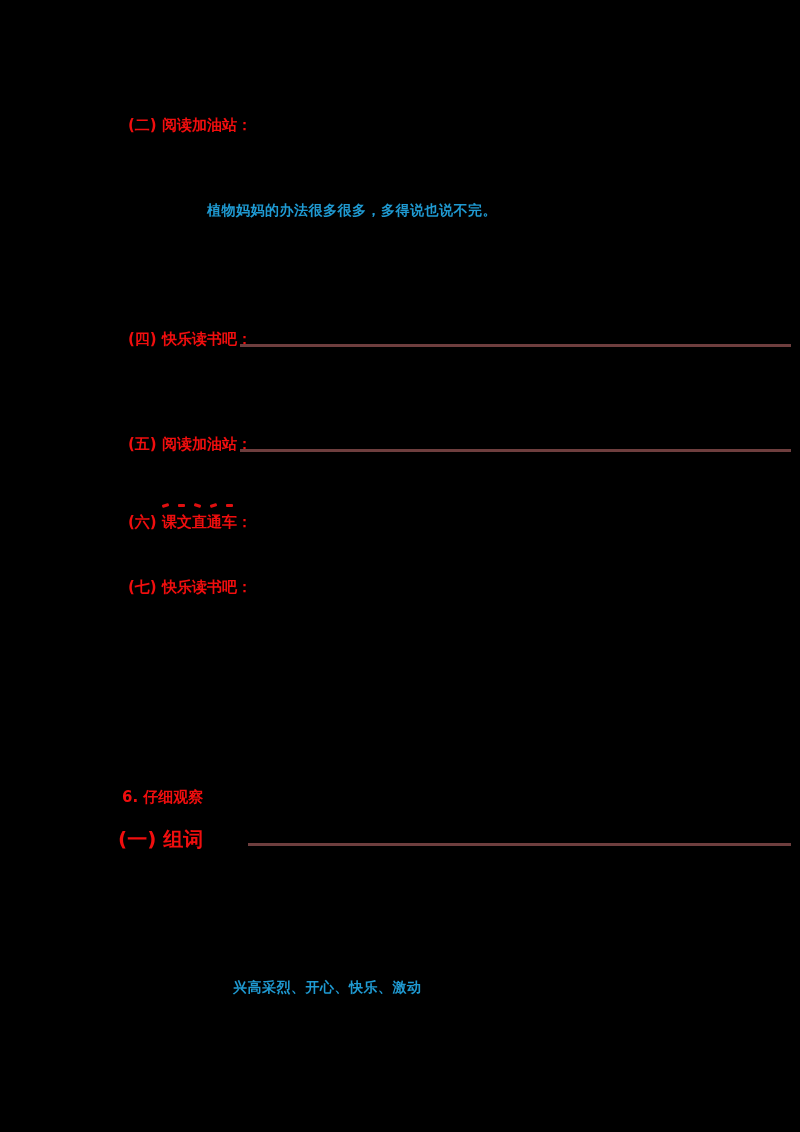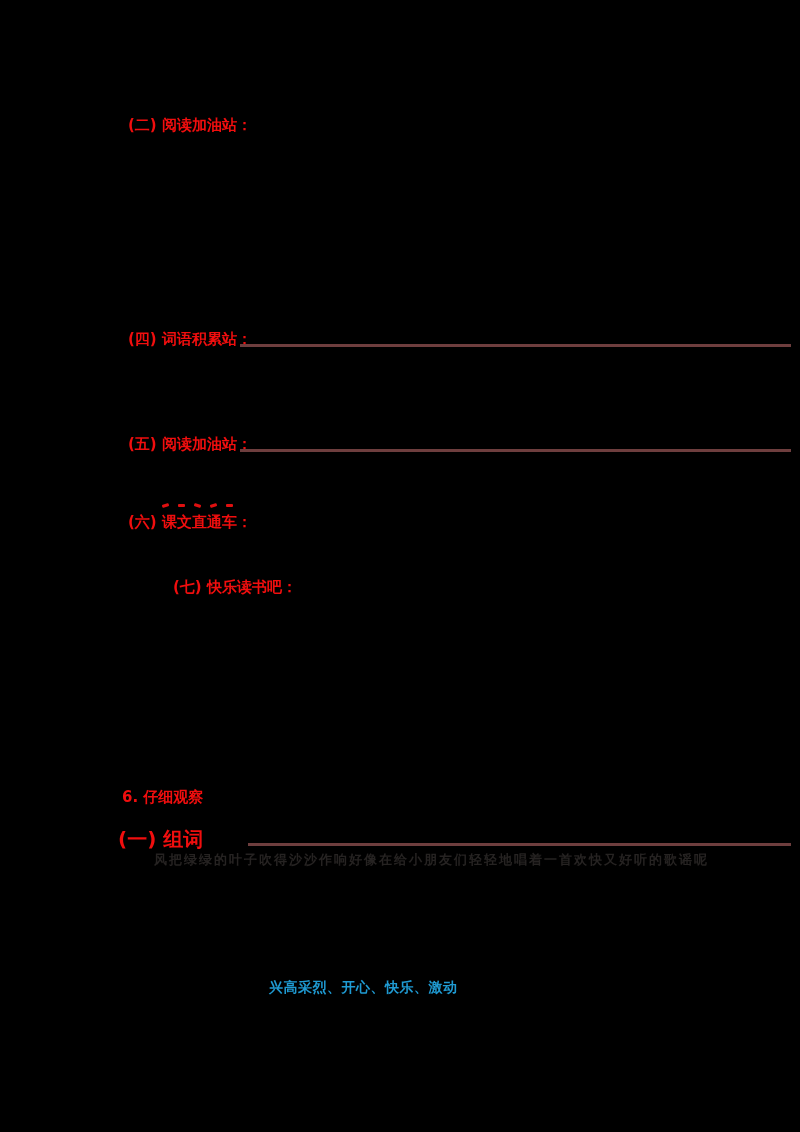--- a/index.html
+++ b/index.html
@@ -21,40 +21,40 @@
   .tick.t-up{transform:rotate(-18deg);}
   .tick.t-down{transform:rotate(18deg);}
 </style>
 </head>
 <body>
 
 <div class="page">
 
   <div class="abs red" style="left:128px;top:116px;">(二) 阅读加油站：</div>
 
+  <div class="abs blue" style="left:207px;top:201px;">植物妈妈的办法很多很多，多得说也说不完。</div>
 
-  <div class="abs red" style="left:128px;top:330px;">(四) 词语积累站：</div>
+  <div class="abs red" style="left:128px;top:330px;">(四) 快乐读书吧：</div>
   <div class="rule" style="left:240px;top:344px;width:551px;"></div>
 
   <div class="abs red" style="left:128px;top:435px;">(五) 阅读加油站：</div>
   <div class="rule" style="left:240px;top:449px;width:551px;"></div>
 
   <div class="abs ticks" style="left:162px;top:504px;">
     <span class="tick t-up"></span>
     <span class="tick"></span>
     <span class="tick t-down"></span>
     <span class="tick t-up"></span>
     <span class="tick"></span>
   </div>
 
   <div class="abs red" style="left:128px;top:513px;text-align:right;">(六) 课文直通车：</div>
 
-  <div class="abs red" style="left:128px;top:578px;margin-left:45px;">(七) 快乐读书吧：</div>
+  <div class="abs red" style="left:128px;top:578px;">(七) 快乐读书吧：</div>
 
   <div class="abs red" style="left:122px;top:788px;">6. 仔细观察</div>
 
   <div class="abs red" style="left:118px;top:830px;font-size:20px;">(一) 组词</div>
   <div class="rule" style="left:248px;top:843px;width:543px;"></div>
-  <div class="abs faint" style="left:154px;top:851px;width:636px;height:16px;">风把绿绿的叶子吹得沙沙作响好像在给小朋友们轻轻地唱着一首欢快又好听的歌谣呢</div>
 
-  <div class="abs blue" style="left:233px;top:978px;margin-left:36px;">兴高采烈、开心、快乐、激动</div>
+  <div class="abs blue" style="left:233px;top:978px;">兴高采烈、开心、快乐、激动</div>
 
 </div>
 
 </body></html>

